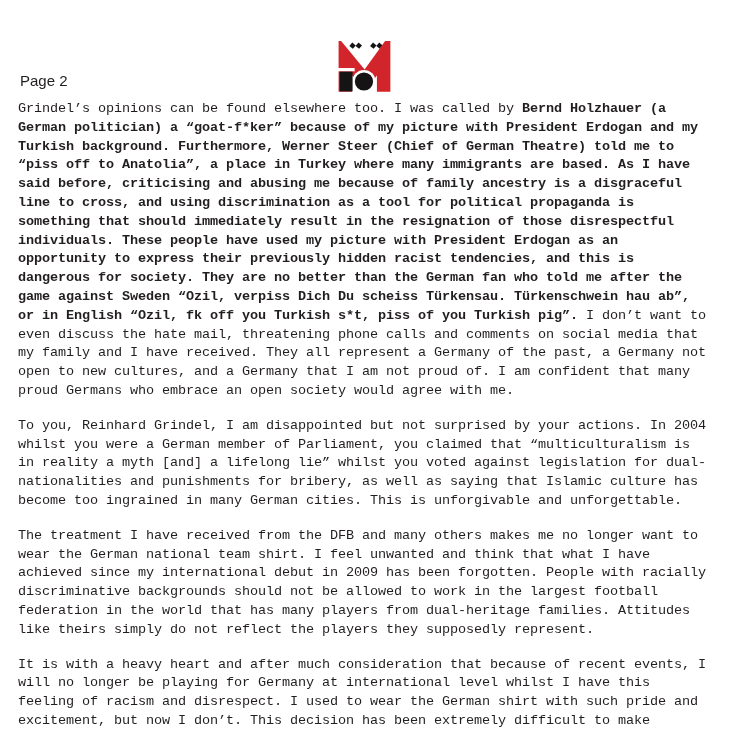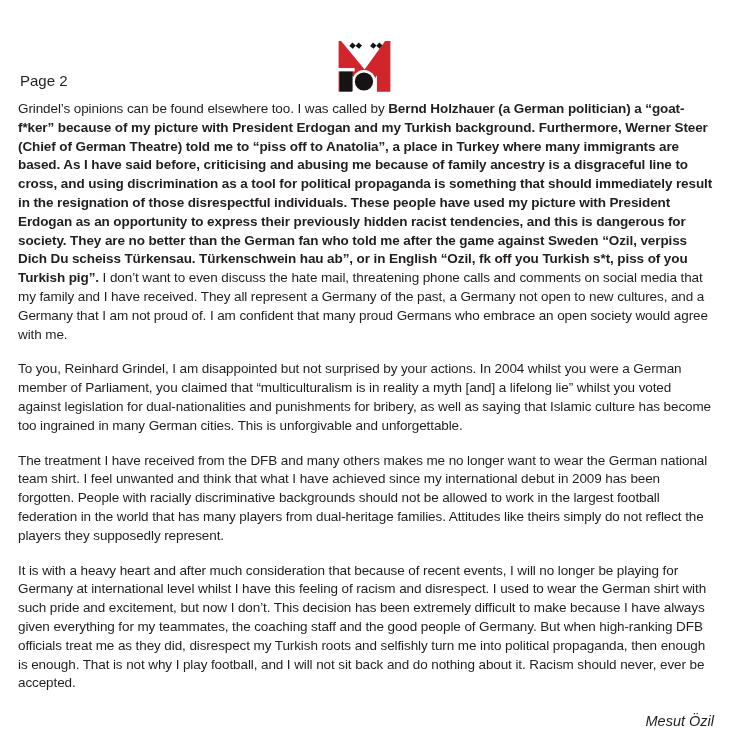--- a/index.html
+++ b/index.html
@@ -30,20 +30,21 @@
   }
   .letter-body {
     position: absolute;
     left: 18px; right: 16px; top: 68px;
   }
   .letter-body p {
     margin: 0 0 16px 0;
     font-size: 13.5px;
     line-height: 18.8px;
     letter-spacing: -0.1px;
+    font-family: Liberation Mono, monospace;
   }
   .letter-body p span.b { font-weight: bold; }
   .signature {
     margin-top: 20px;
     text-align: right;
     font-style: italic;
     font-size: 14.5px;
   }
 </style>
 </head>

